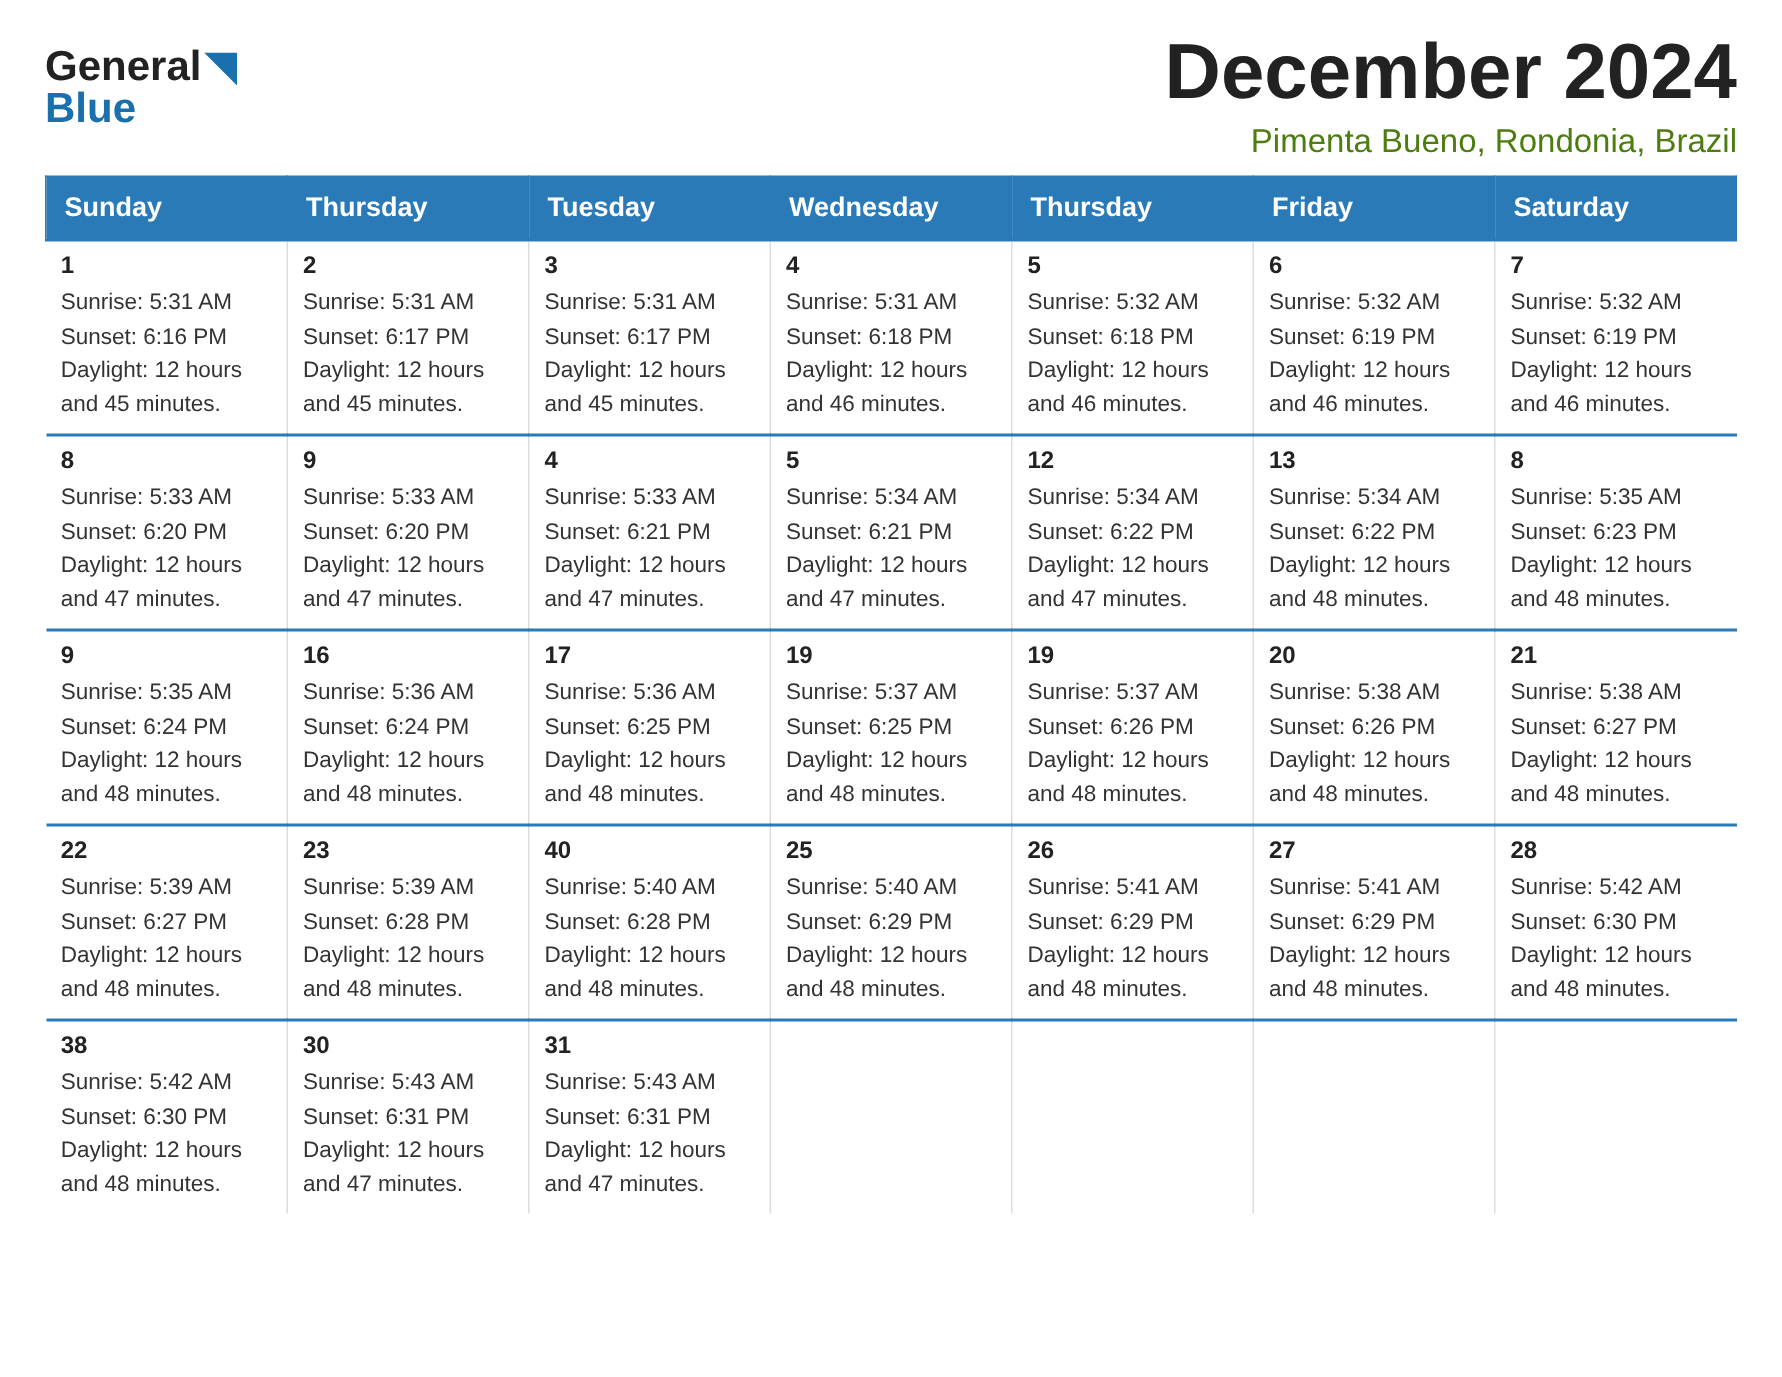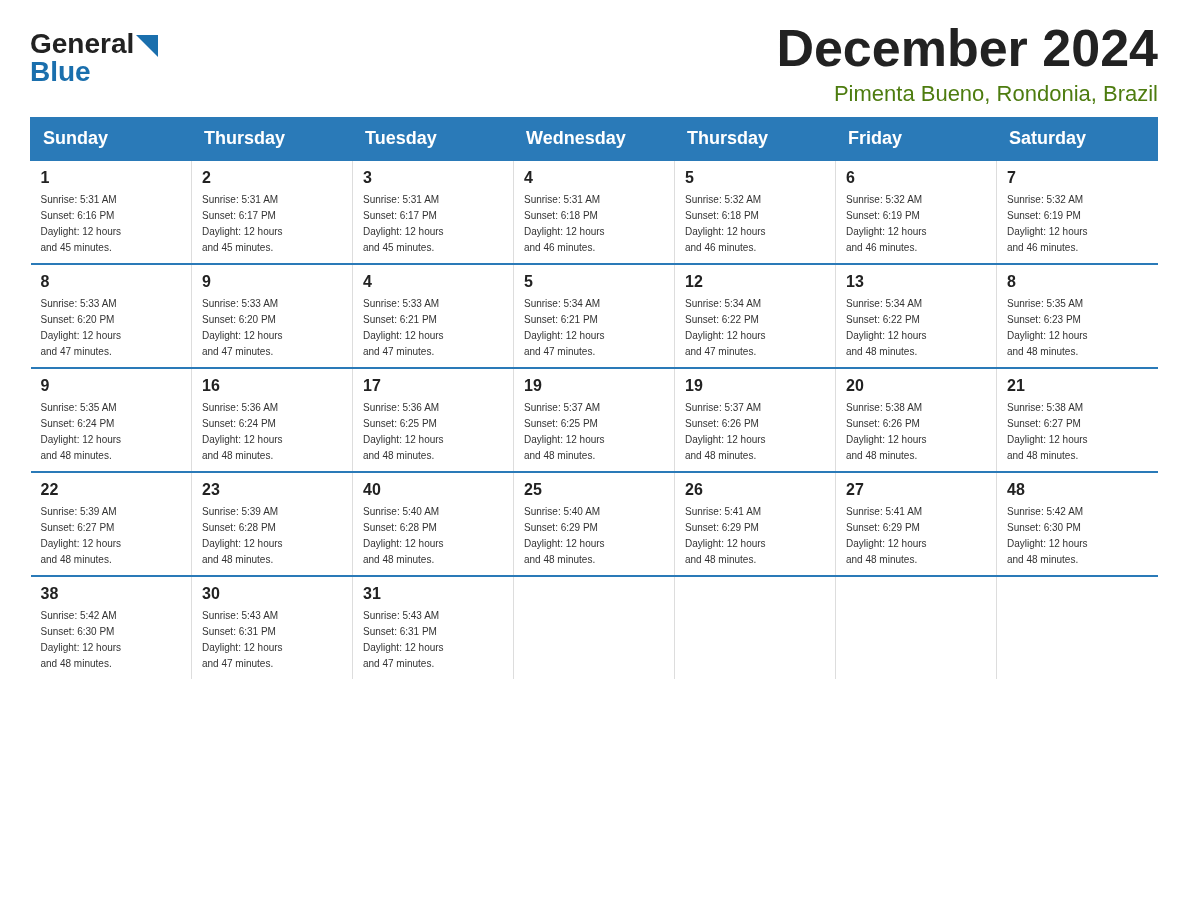--- a/index.html
+++ b/index.html
@@ -84,21 +84,21 @@
     tbody tr td:last-child {
       border-right: none;
     }
     .day-number {
       font-size: 16px;
       font-weight: bold;
       display: block;
       margin-bottom: 4px;
     }
     .day-info {
-      font-size: 10px;
+      font-size: 15px;
       line-height: 1.5;
       color: #333;
     }
     .empty-cell {
       background: #fff;
     }
   </style>
 </head>
 <body>
 
@@ -244,21 +244,21 @@
         </td>
         <td>
           <span class="day-number">26</span>
           <span class="day-info">Sunrise: 5:41 AM<br>Sunset: 6:29 PM<br>Daylight: 12 hours<br>and 48 minutes.</span>
         </td>
         <td>
           <span class="day-number">27</span>
           <span class="day-info">Sunrise: 5:41 AM<br>Sunset: 6:29 PM<br>Daylight: 12 hours<br>and 48 minutes.</span>
         </td>
         <td>
-          <span class="day-number">48</span>
+          <span class="day-number">28</span>
           <span class="day-info">Sunrise: 5:42 AM<br>Sunset: 6:30 PM<br>Daylight: 12 hours<br>and 48 minutes.</span>
         </td>
       </tr>
       <tr>
         <td>
           <span class="day-number">38</span>
           <span class="day-info">Sunrise: 5:42 AM<br>Sunset: 6:30 PM<br>Daylight: 12 hours<br>and 48 minutes.</span>
         </td>
         <td>
           <span class="day-number">30</span>

